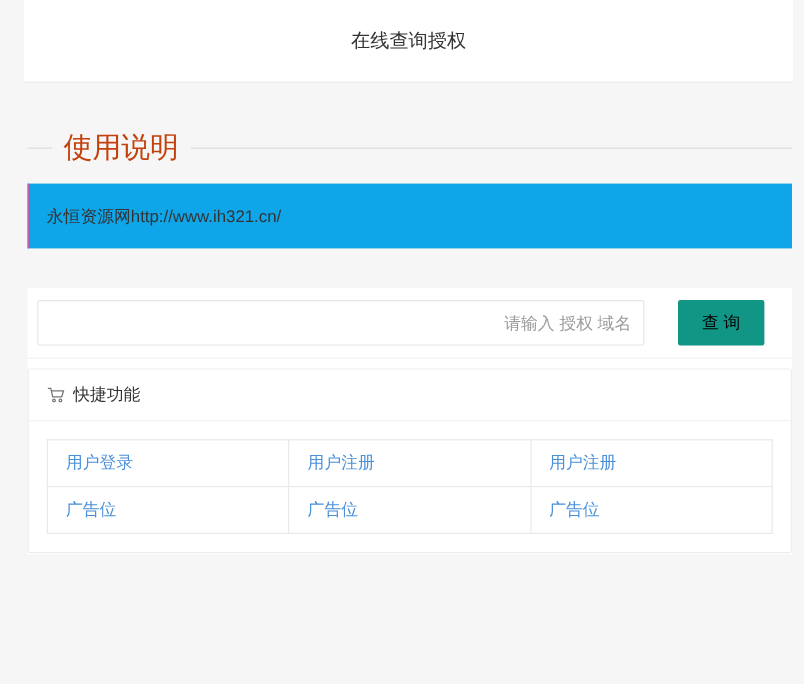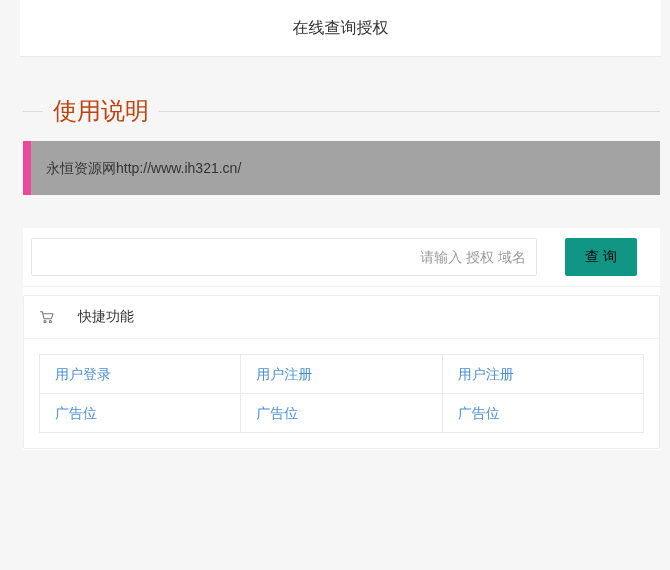--- a/index.html
+++ b/index.html
@@ -6,21 +6,21 @@
   html, body {
     margin: 0; padding: 0;
     width: 670px; height: 570px;
     background: #f6f6f6;
     font-family: "Liberation Sans", "DejaVu Sans", sans-serif;
     overflow: hidden;
   }
   
   .top-bar {
     margin: 0 9px 0 20px;
-    height: 57px;
+    height: 69px;
     background: #ffffff;
     border-bottom: 1px solid #e8e8e8;
     display: flex; align-items: center; justify-content: center;
     font-size: 16px; color: #333;
   }
   
   .content { margin: 0 10px 0 23px; }
 
   
   .field-title {
@@ -32,22 +32,22 @@
   .field-title legend {
     margin-left: 20px;
     padding: 0 10px;
     font-size: 24px;
     color: #c2410c;
   }
 
   
   .quote {
     margin: 14px 0 0 0;
-    border-left: 8px solid #ec4899;
-    background: #a3a3a3;
+    border-left: 1px solid #ec4899;
+    background: #0ea5e9;
     padding: 18px 15px;
     font-size: 14px;
     color: #333;
     line-height: 18px;
   }
 
   
   .white-section {
     margin-top: 33px;
     background: #ffffff;
@@ -99,21 +99,20 @@
     border: 1px solid #ededed;
     border-radius: 2px;
     background: #fff;
   }
   .panel-header {
     display: flex; align-items: center;
     padding: 12px 15px;
     font-size: 14px;
     color: #333;
     border-bottom: 1px solid #f2f2f2;
-    gap: 17px;
   }
   .panel-header .icon { margin-right: 6px; display: inline-flex; }
   .panel-body { padding: 15px; }
   table.quick-table {
     width: 100%;
     border-collapse: collapse;
   }
   table.quick-table td {
     border: 1px solid #e9e9e9;
     height: 39px;

